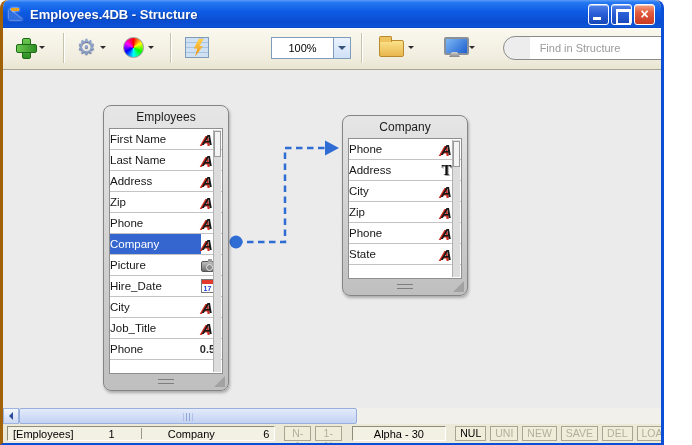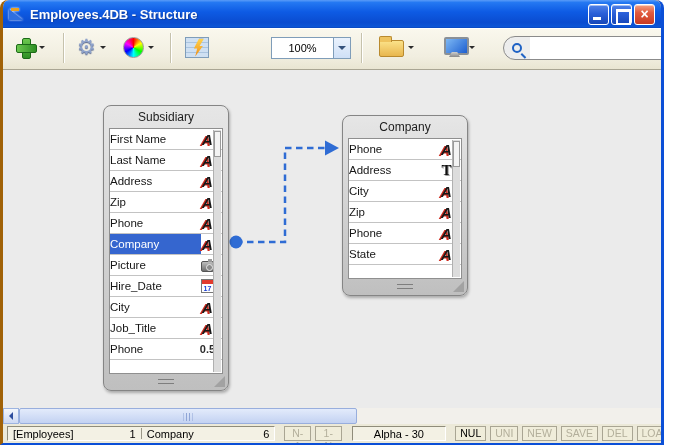--- a/index.html
+++ b/index.html
@@ -132,21 +132,21 @@
   .hthumb{ position:absolute; left:0; top:0; width:338px; height:16px;
     background:linear-gradient(180deg,#e3ebfb,#c3d2f2); border:1px solid #98aedd; border-radius:2px;}
   .hthumb .hgrip{ position:absolute; left:50%; top:4px; transform:translateX(-50%); width:9px; height:8px;
     background:repeating-linear-gradient(90deg,#8fa5d6 0 1px,transparent 1px 3px);}
   .hcorner{ width:6px; flex:0 0 auto; background:#e9e6da;}
   
   .statusbar{ position:absolute; left:0; top:424px; width:686px; height:19px; background:#ece9d8;
     display:flex; align-items:center; font-size:11px; color:#000; padding:0 4px;}
   .sunken{ height:15px; border:1px solid; border-color:#8f8c7a #fff #fff #8f8c7a; background:#f3f1e4;
     display:flex; align-items:center;}
-  .sb1{ width:272px; padding:0 5px;}
+  .sb1{ width:272px; padding:0 5px;gap:21px;}
   .sb1 .num{ width:16px; text-align:right;}
   .sb1 .vdiv{ width:1px; height:11px; background:#9a9787; margin:0 5px;}
   .sb1 .lbl{ flex:1; white-space:nowrap; overflow:hidden;}
   .sbtns{ display:flex; gap:4px; margin-left:9px;}
   .sbtn{ height:15px; min-width:26px; padding:0 4px; border:1px solid #a9a593; background:#f0edda;
     font-size:10.5px; line-height:13px; text-align:center; color:#000;}
   .sbtn.dis{ color:#b3af9b;}
   .ftype{ width:96px; margin-left:10px; justify-content:center; font-size:11px;}
   .sgrip{ margin-left:auto; width:10px; height:10px; position:relative;}
   .sgrip::before{ content:""; position:absolute; right:0; bottom:0; width:2px; height:2px; background:#b6b29c;
@@ -196,38 +196,39 @@
     <div class="sep" style="left:358px"></div>
     <div class="tbtn" style="left:372px">
       <span class="ic-folder"></span>
         <span class="dd"></span>
     </div>
     <div class="tbtn" style="left:437px">
       <span class="ic-monitor"></span>
         <span class="dd"></span>
     </div>
     <div class="search">
+      <input type="text" placeholder="Find in Structure" style="">
       <span class="mag">
           <i></i>
         </span>
     </div>
   </div>
 
   <div class="canvas">
 
     <svg class="links" width="686" height="338">
       <g>
         <path d="M233,172 H282 V78 H322" fill="none" stroke="#2f6cd4" stroke-width="2.5" stroke-dasharray="6.5 4.5"></path>
         <circle cx="233" cy="172" r="6.5" fill="#2f6cd4"></circle>
         <polygon points="322,70.5 336,78 322,85.5" fill="#2f6cd4"></polygon>
       </g>
     </svg>
 
     <div class="tbl" style="left:100px; top:35px;">
-      <span class="tbl-name">Subsidiary</span>
+      <span class="tbl-name">Employees</span>
       <div class="list">
         <div class="row">
             <span class="fname">First Name</span>
             <span class="ficon">
               <span class="ic-alpha">A</span>
             </span>
           </div>
           <div class="row">
             <span class="fname">Last Name</span>
             <span class="ficon">

